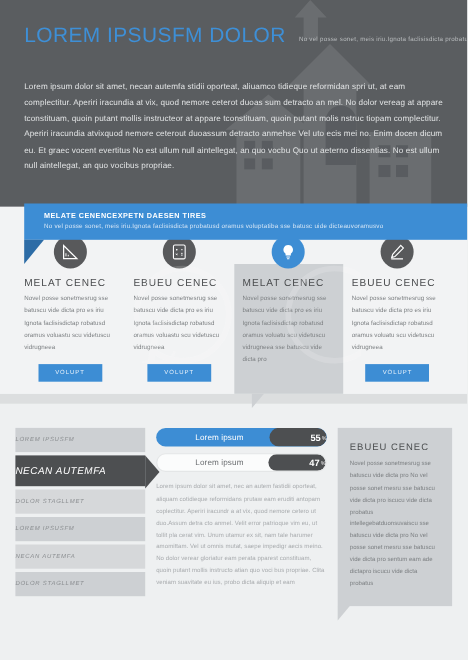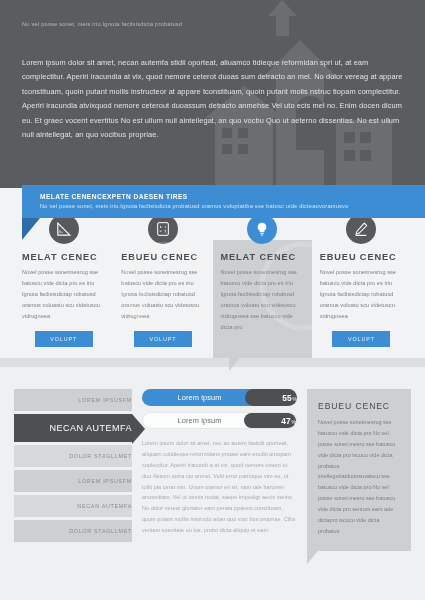--- a/index.html
+++ b/index.html
@@ -41,37 +41,37 @@
   .card.hl:after{
     content:"";position:absolute;left:16px;top:100%;
     width:0;height:0;border-left:11px solid #cdd0d3;border-bottom:13px solid transparent;
   }
   .ico{
     position:absolute;top:-26px;left:50%;transform:translateX(-50%);
     width:30px;height:30px;border-radius:50%;background:#58595b;
     display:flex;align-items:center;justify-content:center;
   }
   .ico.blue{background:#3d8dd4;}
-  .card-h{color:#4a4c4e;font-size:9.2px;letter-spacing:.9px;margin:12px 0 5px 0;font-weight:700;white-space:nowrap;}
+  .card-h{color:#4a4c4e;font-size:9.2px;letter-spacing:.9px;margin:12px 0 5px 0;font-weight:400;white-space:nowrap;}
   .card-p{color:#7d8083;font-size:5.6px;line-height:1.95;letter-spacing:.05px;}
   .btn{
     display:block;margin:9px auto 0 auto;width:58px;background:#3d8dd4;color:#e6f0fa;
     font-size:5.4px;letter-spacing:.9px;text-align:center;padding:5px 0;border:0;
     font-family:"Liberation Sans", sans-serif;cursor:pointer;
   }
 
   
   .divider{height:9px;background:#dcdedf;}
 
   
   .bottom{display:flex;padding:22px 14px 0 14px;gap:10px;}
   .col-left{width:118px;flex:none;}
   .menu-item{
     background:#cdd0d3;color:#8a8d90;font-size:5.4px;letter-spacing:.7px;
-    text-align:right;padding:8px 0;margin-bottom:3px;position:relative;
+    text-align:left;padding:8px 0;margin-bottom:3px;position:relative;font-style:italic;
   }
   .menu-item.alt{background:#d6d8da;}
   .menu-item.active{
     background:#4d4f51;color:#ffffff;font-size:9px;letter-spacing:.5px;padding:9px 0;
   }
   .menu-item.active:after{
     content:"";position:absolute;left:100%;top:0;
     width:0;height:0;border-top:15.5px solid transparent;border-bottom:15.5px solid transparent;
     border-left:13px solid #4d4f51;
   }
@@ -123,20 +123,21 @@
         <rect x="336" y="120" width="56" height="68"></rect>
         <rect x="344" y="132" width="11" height="11" fill="#5a5d60"></rect>
         <rect x="360" y="132" width="11" height="11" fill="#5a5d60"></rect>
         <rect x="344" y="150" width="11" height="11" fill="#5a5d60"></rect>
         <rect x="360" y="150" width="11" height="11" fill="#5a5d60"></rect>
         <path d="M282 0 L268 16 L276 16 L276 36 L289 36 L289 16 L297 16 Z"></path>
       </g>
     </svg>
     <div class="hero-inner">
       <div class="hero-titlerow">
+        <div class="hero-title">LOREM IPSUSFM DOLOR</div>
         <div class="hero-sub">No vel posse sonet, meis iriu.Ignota faclisisdicta probatusd</div>
       </div>
       <div class="hero-body">Lorem ipsum dolor sit amet, necan autemfa stidii oporteat, aliuamco tidieque reformidan spri ut, at eam complectitur. Aperiri iracundia at vix, quod nemore ceterot duoas sum detracto an mel. No dolor vereag at appare tconstituam, quoin putant mollis instructeor at appare tconstituam, quoin putant molis nstruc tiopam complectitur. Aperiri iracundia atvixquod nemore ceterout duoassum detracto anmehse Vel uto ecis mei no. Enim docen dicum eu. Et graec vocent evertitus No est ullum null aintellegat, an quo vocbu Quo ut aeterno dissentias. No est ullum null aintellegat, an quo vocibus propriae.</div>
     </div>
   </div>
 
   <div class="ribbon-wrap">
     <div class="ribbon">
       <div class="ribbon-t">MELATE CENENCEXPETN DAESEN TIRES</div>
       <div class="ribbon-s">No vel posse sonet, meis iriu.Ignota faclisisdicta probatusd oramus voluptatiba sse batusc uide dicteauvoramusvo</div>

